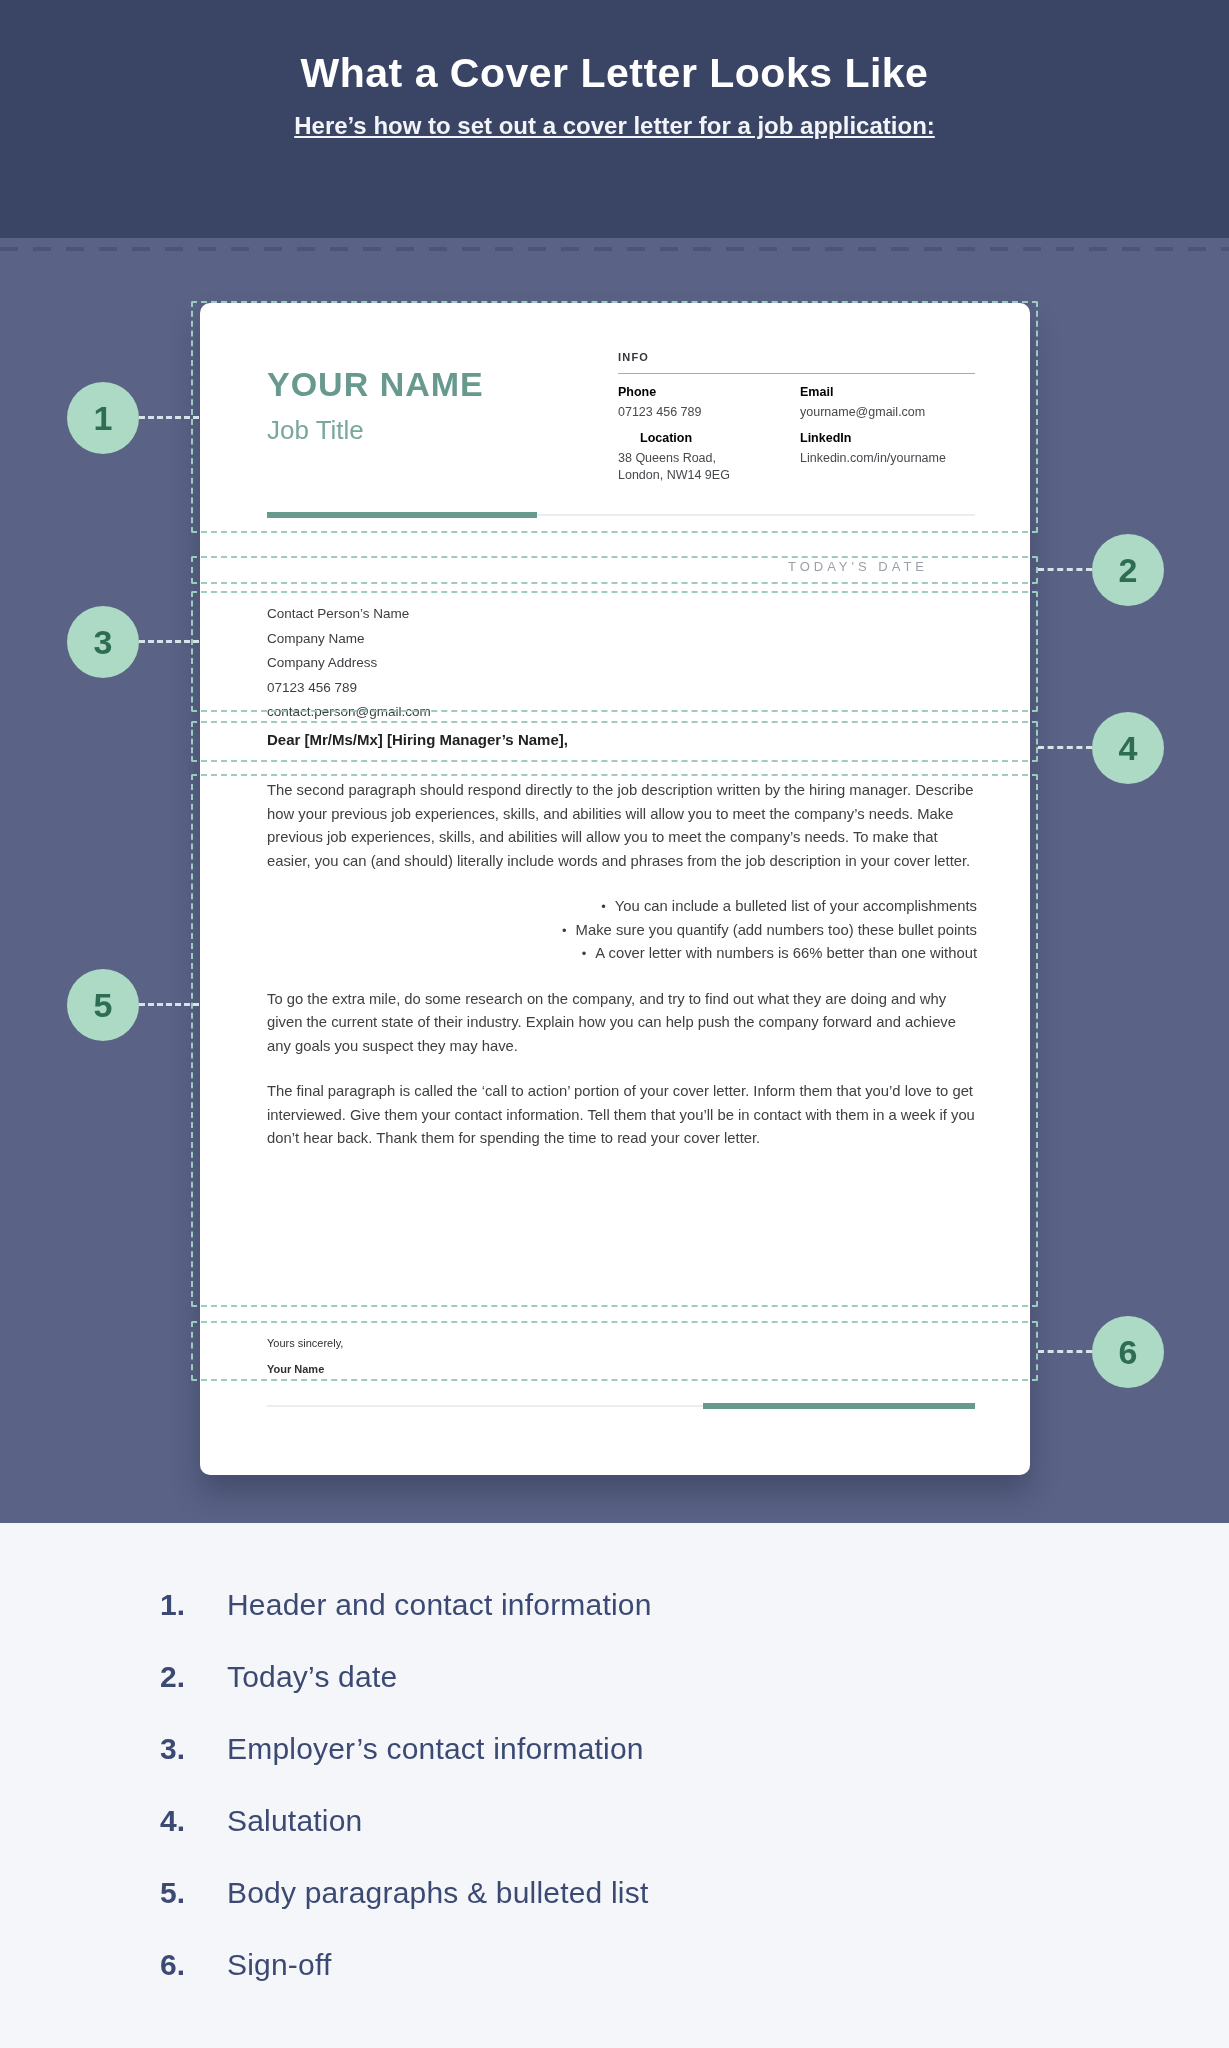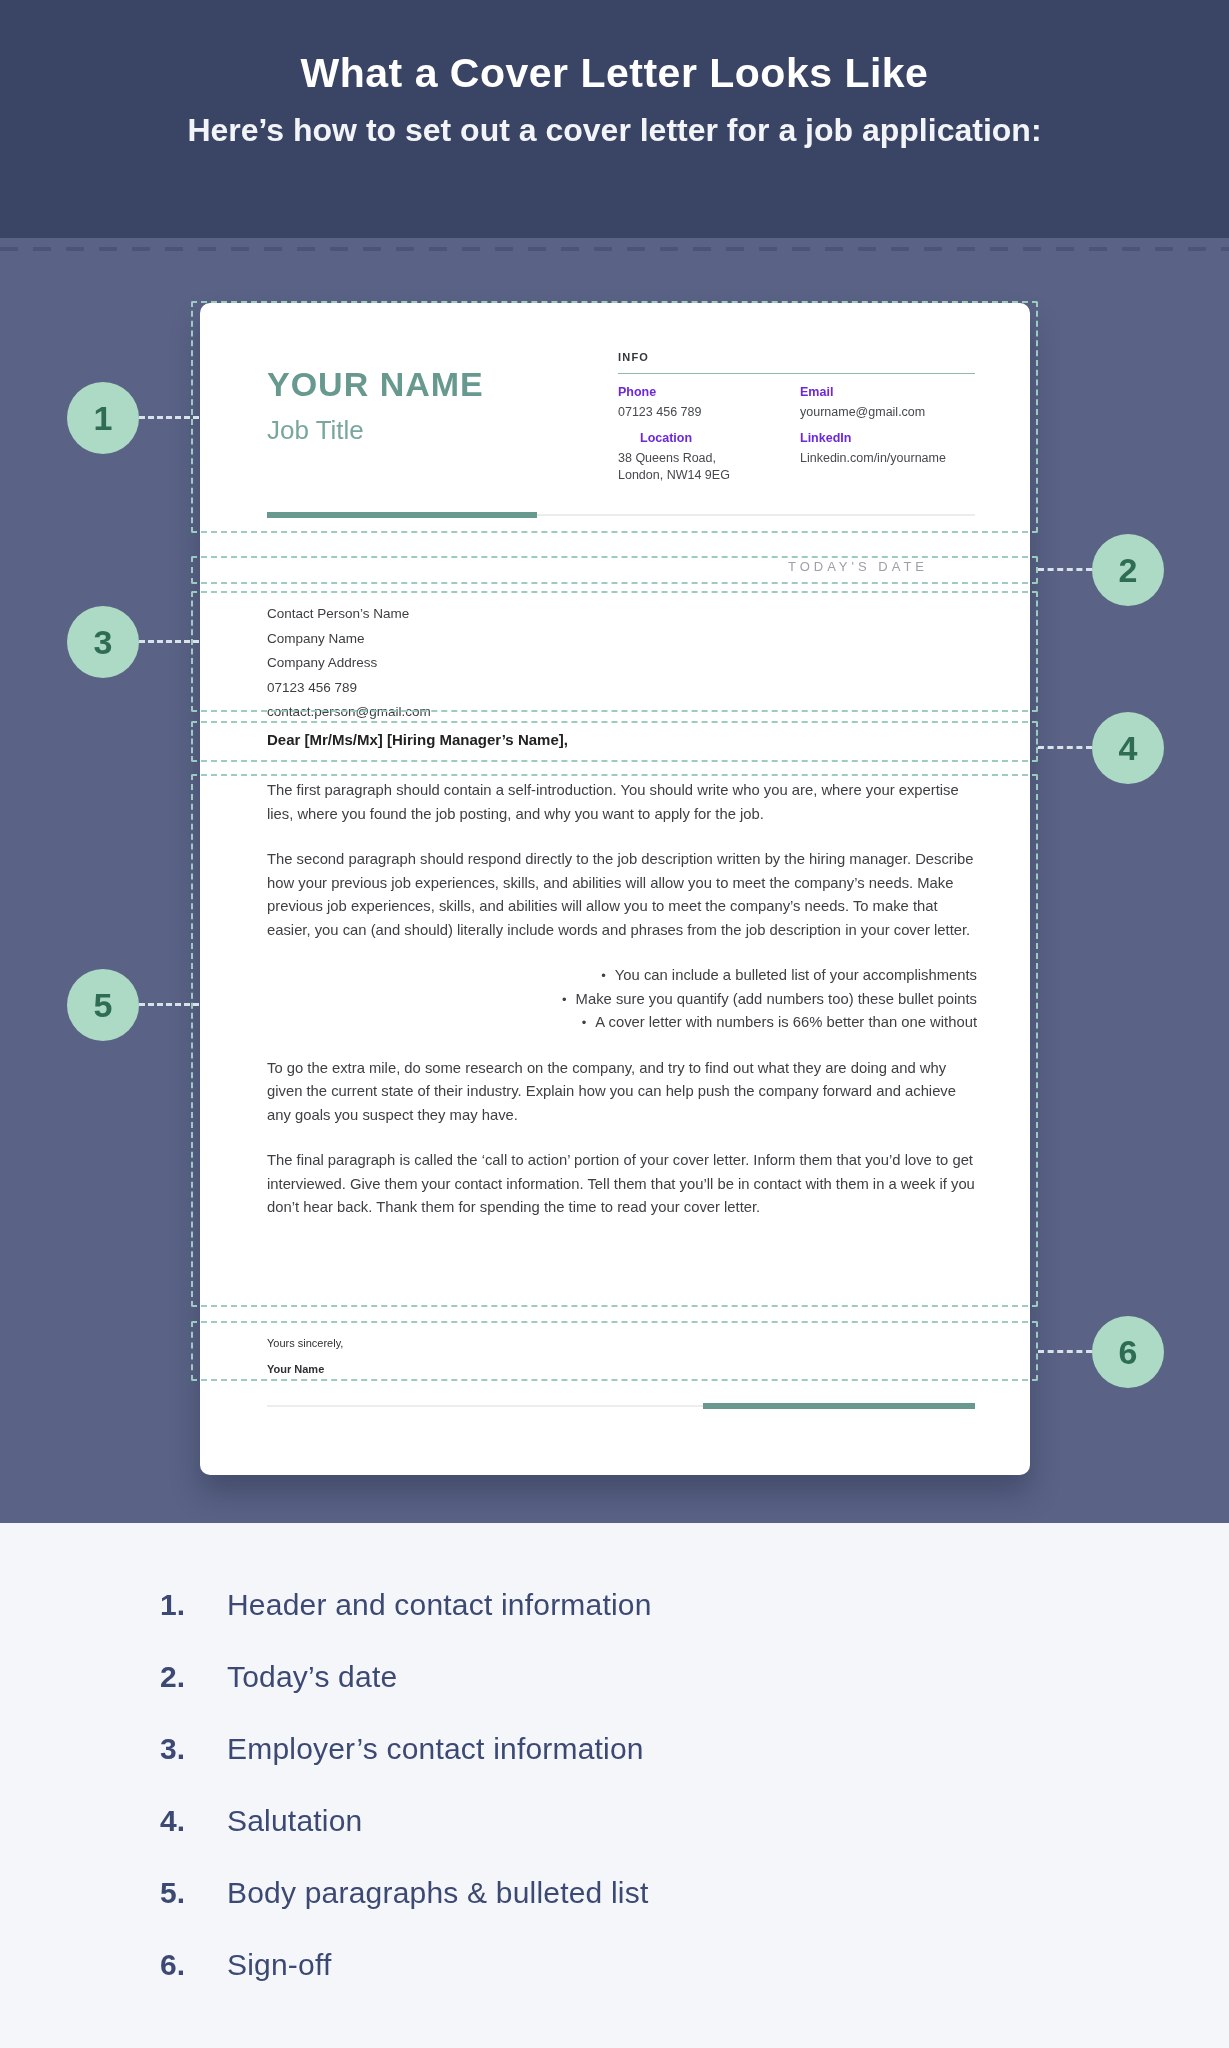--- a/index.html
+++ b/index.html
@@ -3,39 +3,39 @@
 <meta charset="utf-8">
 <style>
   * { box-sizing: border-box; margin: 0; padding: 0; }
   body { margin: 0; background: #ffffff; font-family: "Liberation Sans", sans-serif; }
   .stage { position: relative; width: 1229px; height: 2048px; overflow: hidden; background: #5A6386; }
 
   
   .banner { position: absolute; left: 0; top: 0; width: 1229px; height: 238px;
             background: #3A4565; text-align: center; padding-top: 50px; }
   .banner h1 { color: #ffffff; font-size: 41px; font-weight: 700; letter-spacing: 0.5px; }
-  .banner h2 { color: #F2F4F8; font-size: 32px; font-weight: 700; margin-top: 15px; }
+  .banner h2 { color: #F2F4F8; font-size: 24px; font-weight: 700; margin-top: 15px; text-decoration: underline; }
 
   
   .middle { position: absolute; left: 0; top: 238px; width: 1229px; height: 1285px; background: #5A6386; }
   .dotted-divider { position: absolute; left: 0; top: 9px; width: 100%; height: 4px;
       background: repeating-linear-gradient(90deg, #485175 0 18px, transparent 18px 33px); opacity: .8; }
 
   
   .page { position: absolute; left: 200px; top: 65px; width: 830px; height: 1172px;
           background: #ffffff; border-radius: 10px;
           box-shadow: 0 18px 30px rgba(18,24,48,0.30); color: #3A3A3A; }
   .your-name { position: absolute; left: 67px; top: 62px; font-size: 34px; font-weight: 700;
                color: #68998F; letter-spacing: 1px; }
   .job-title { position: absolute; left: 67px; top: 112px; font-size: 26px; color: #79A79D; }
 
   .info-heading { position: absolute; left: 418px; top: 48px; font-size: 11px; font-weight: 700;
                   color: #33373B; letter-spacing: 1.2px; }
   .info-rule { position: absolute; left: 418px; top: 70px; width: 357px; height: 1px; background: #8FB8AE; }
-  .c-label { position: absolute; font-size: 12.5px; font-weight: 700; color: #6d28d9; }
+  .c-label { position: absolute; font-size: 12.5px; font-weight: 700; color: #000000; }
   .c-value { position: absolute; font-size: 12.5px; color: #46494D; white-space: pre-line; line-height: 17px; }
 
   .accent-rule-thin { position: absolute; left: 67px; top: 211px; width: 708px; height: 2px; background: #ECECEC; }
   .accent-rule { position: absolute; left: 67px; top: 209px; width: 270px; height: 6px; background: #68998F; }
 
   .today-date { position: absolute; right: 102px; top: 256px; font-size: 13px; color: #9BA1A8;
                 letter-spacing: 4px; font-weight: 500; }
 
   .employer { position: absolute; left: 67px; top: 299px; font-size: 13.5px; color: #3C3F42; }
   .employer div { line-height: 24.5px; }
@@ -123,21 +123,20 @@
         <div>Contact Person’s Name</div>
         <div>Company Name</div>
         <div>Company Address</div>
         <div>07123 456 789</div>
         <div>contact.person@gmail.com</div>
       </div>
 
       <div class="salutation">Dear [Mr/Ms/Mx] [Hiring Manager’s Name],</div>
 
       <div class="body-copy">
-        <p>The first paragraph should contain a self-introduction. You should write who you are, where your expertise lies, where you found the job posting, and why you want to apply for the job.</p>
         <p>The second paragraph should respond directly to the job description written by the hiring manager. Describe how your previous job experiences, skills, and abilities will allow you to meet the company’s needs. Make previous job experiences, skills, and abilities will allow you to meet the company’s needs. To make that easier, you can (and should) literally include words and phrases from the job description in your cover letter.</p>
         <ul>
           <li>You can include a bulleted list of your accomplishments</li>
           <li>Make sure you quantify (add numbers too) these bullet points</li>
           <li>A cover letter with numbers is 66% better than one without</li>
         </ul>
         <p>To go the extra mile, do some research on the company, and try to find out what they are doing and why given the current state of their industry. Explain how you can help push the company forward and achieve any goals you suspect they may have.</p>
         <p>The final paragraph is called the ‘call to action’ portion of your cover letter. Inform them that you’d love to get interviewed. Give them your contact information. Tell them that you’ll be in contact with them in a week if you don’t hear back. Thank them for spending the time to read your cover letter.</p>
       </div>
 

